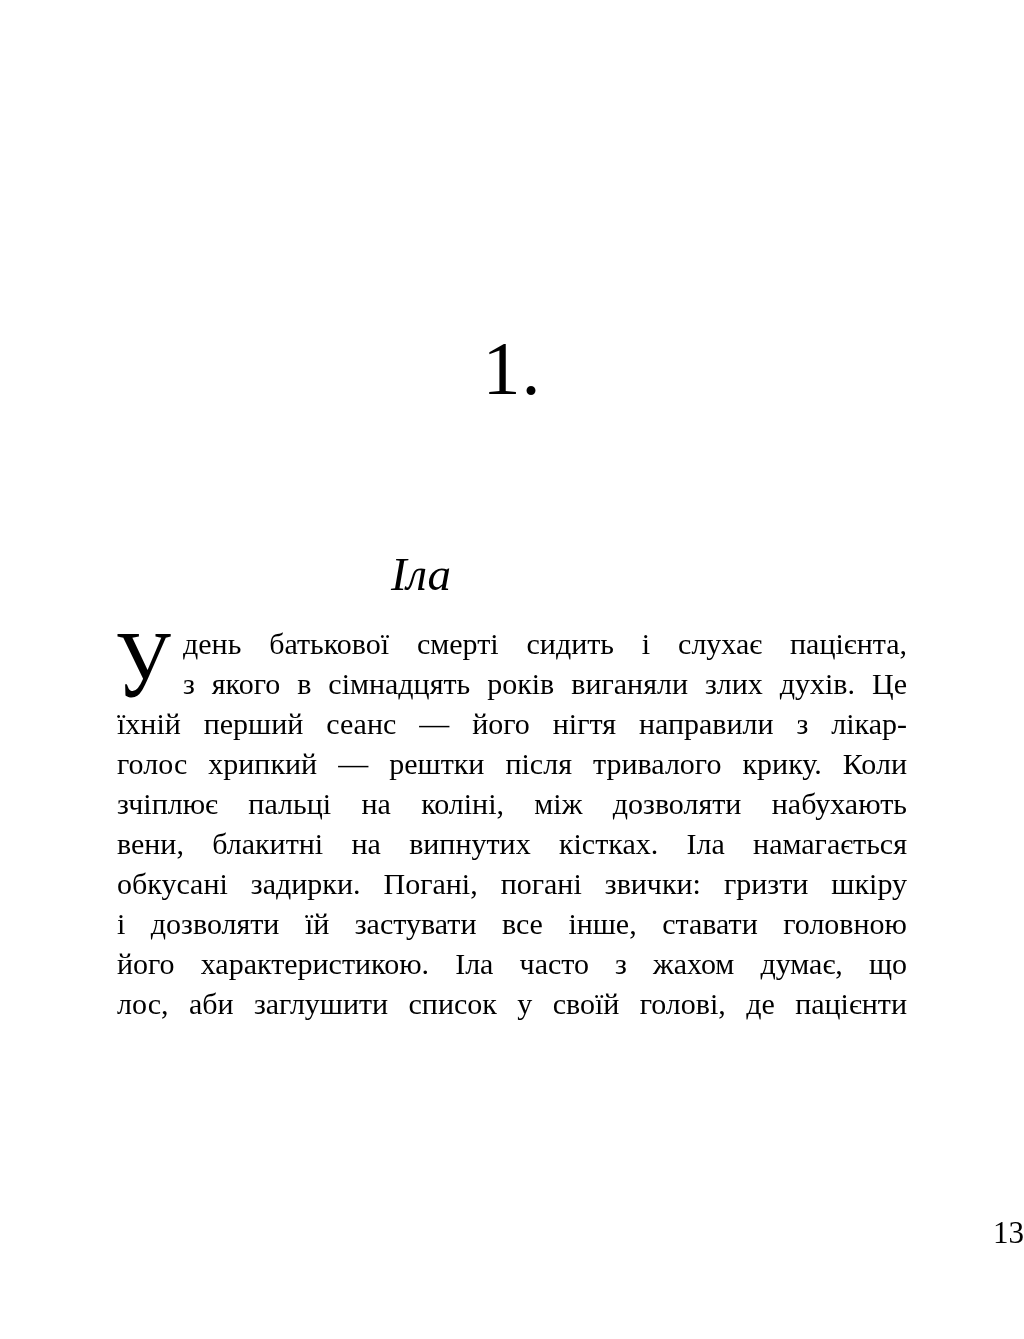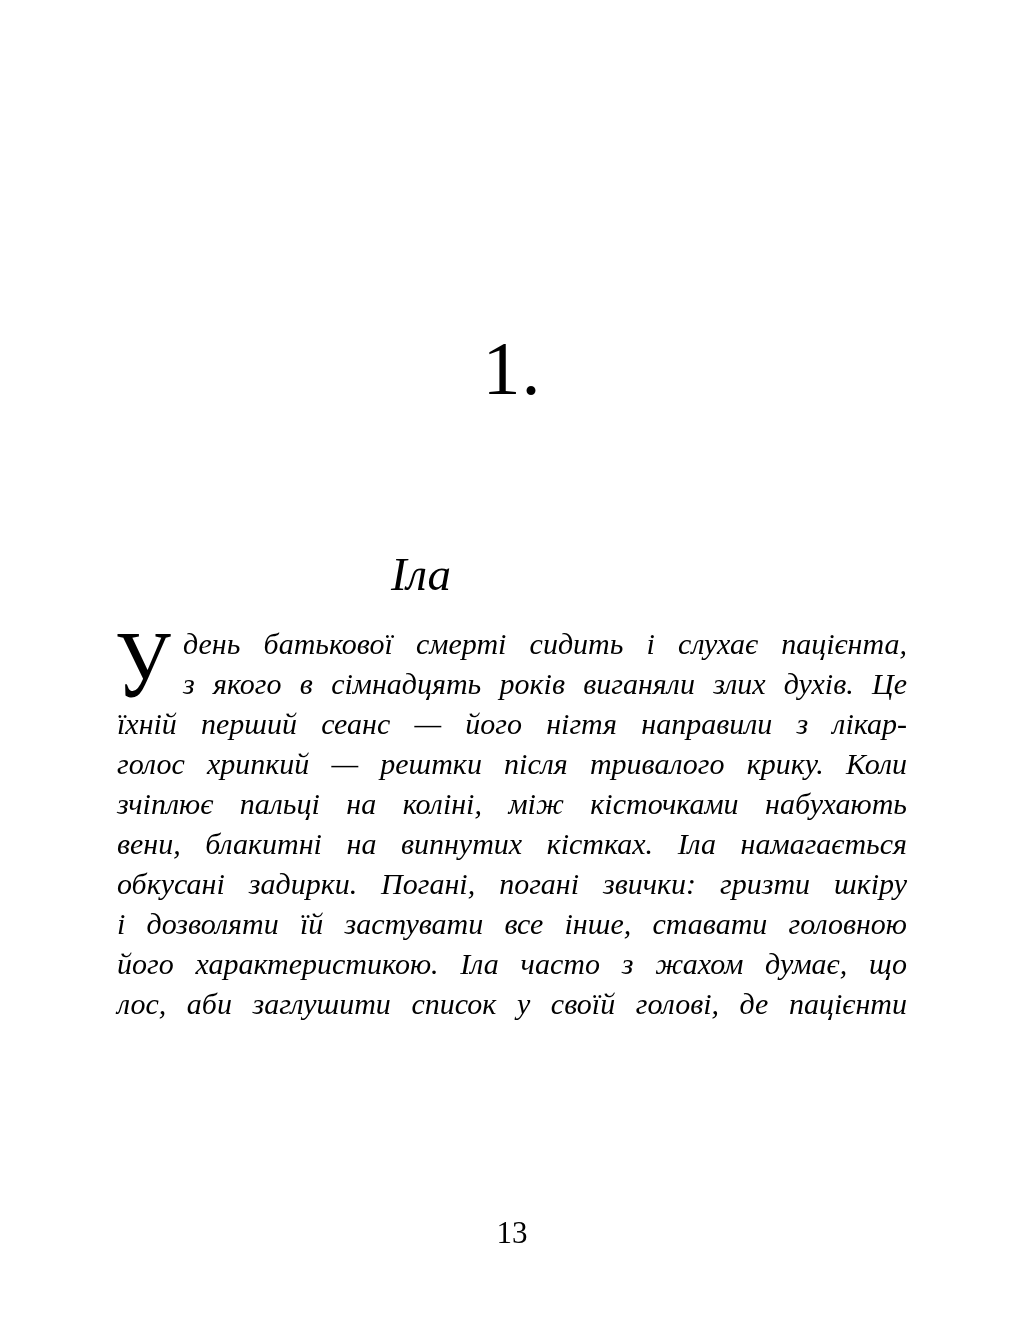--- a/index.html
+++ b/index.html
@@ -46,49 +46,48 @@
     font-size: 96px;
     line-height: 70px;
     transform: scaleX(0.82);
     transform-origin: left top;
   }
   .bline {
     font-size: 30px;
     line-height: 40px;
     text-align: justify;
     text-align-last: justify;
-    font-style: italic;
   }
   .bline.indent { padding-left: 66px; }
   .page-number {
     position: absolute;
     top: 1214px;
     left: 0;
     width: 1024px;
-    text-align: center;
+    text-align: right;
     font-size: 31px;
     line-height: 1.2;
   }
 </style>
 </head>
 <body>
 
 <div class="page">
 
   <div class="chapter-number">1.</div>
 
   <div class="chapter-title">Іла</div>
 
   <div class="body-text">
     <span class="drop-cap">У</span>
     <div class="bline indent">день батькової смерті сидить і слухає пацієнта,</div>
     <div class="bline indent">з якого в сімнадцять років виганяли злих духів. Це</div>
     <div class="bline">їхній перший сеанс — його нігтя направили з лікар-</div>
     <div class="bline">голос хрипкий — рештки після тривалого крику. Коли</div>
-    <div class="bline">зчіплює пальці на коліні, між кісточками набухають</div>
+    <div class="bline">зчіплює пальці на коліні, між дозволяти набухають</div>
     <div class="bline">вени, блакитні на випнутих кістках. Іла намагається</div>
     <div class="bline">обкусані задирки. Погані, погані звички: гризти шкіру</div>
     <div class="bline">і дозволяти їй застувати все інше, ставати головною</div>
     <div class="bline">його характеристикою. Іла часто з жахом думає, що</div>
     <div class="bline">лос, аби заглушити список у своїй голові, де пацієнти</div>
   </div>
 
   <div class="page-number">13</div>
 
 </div>

